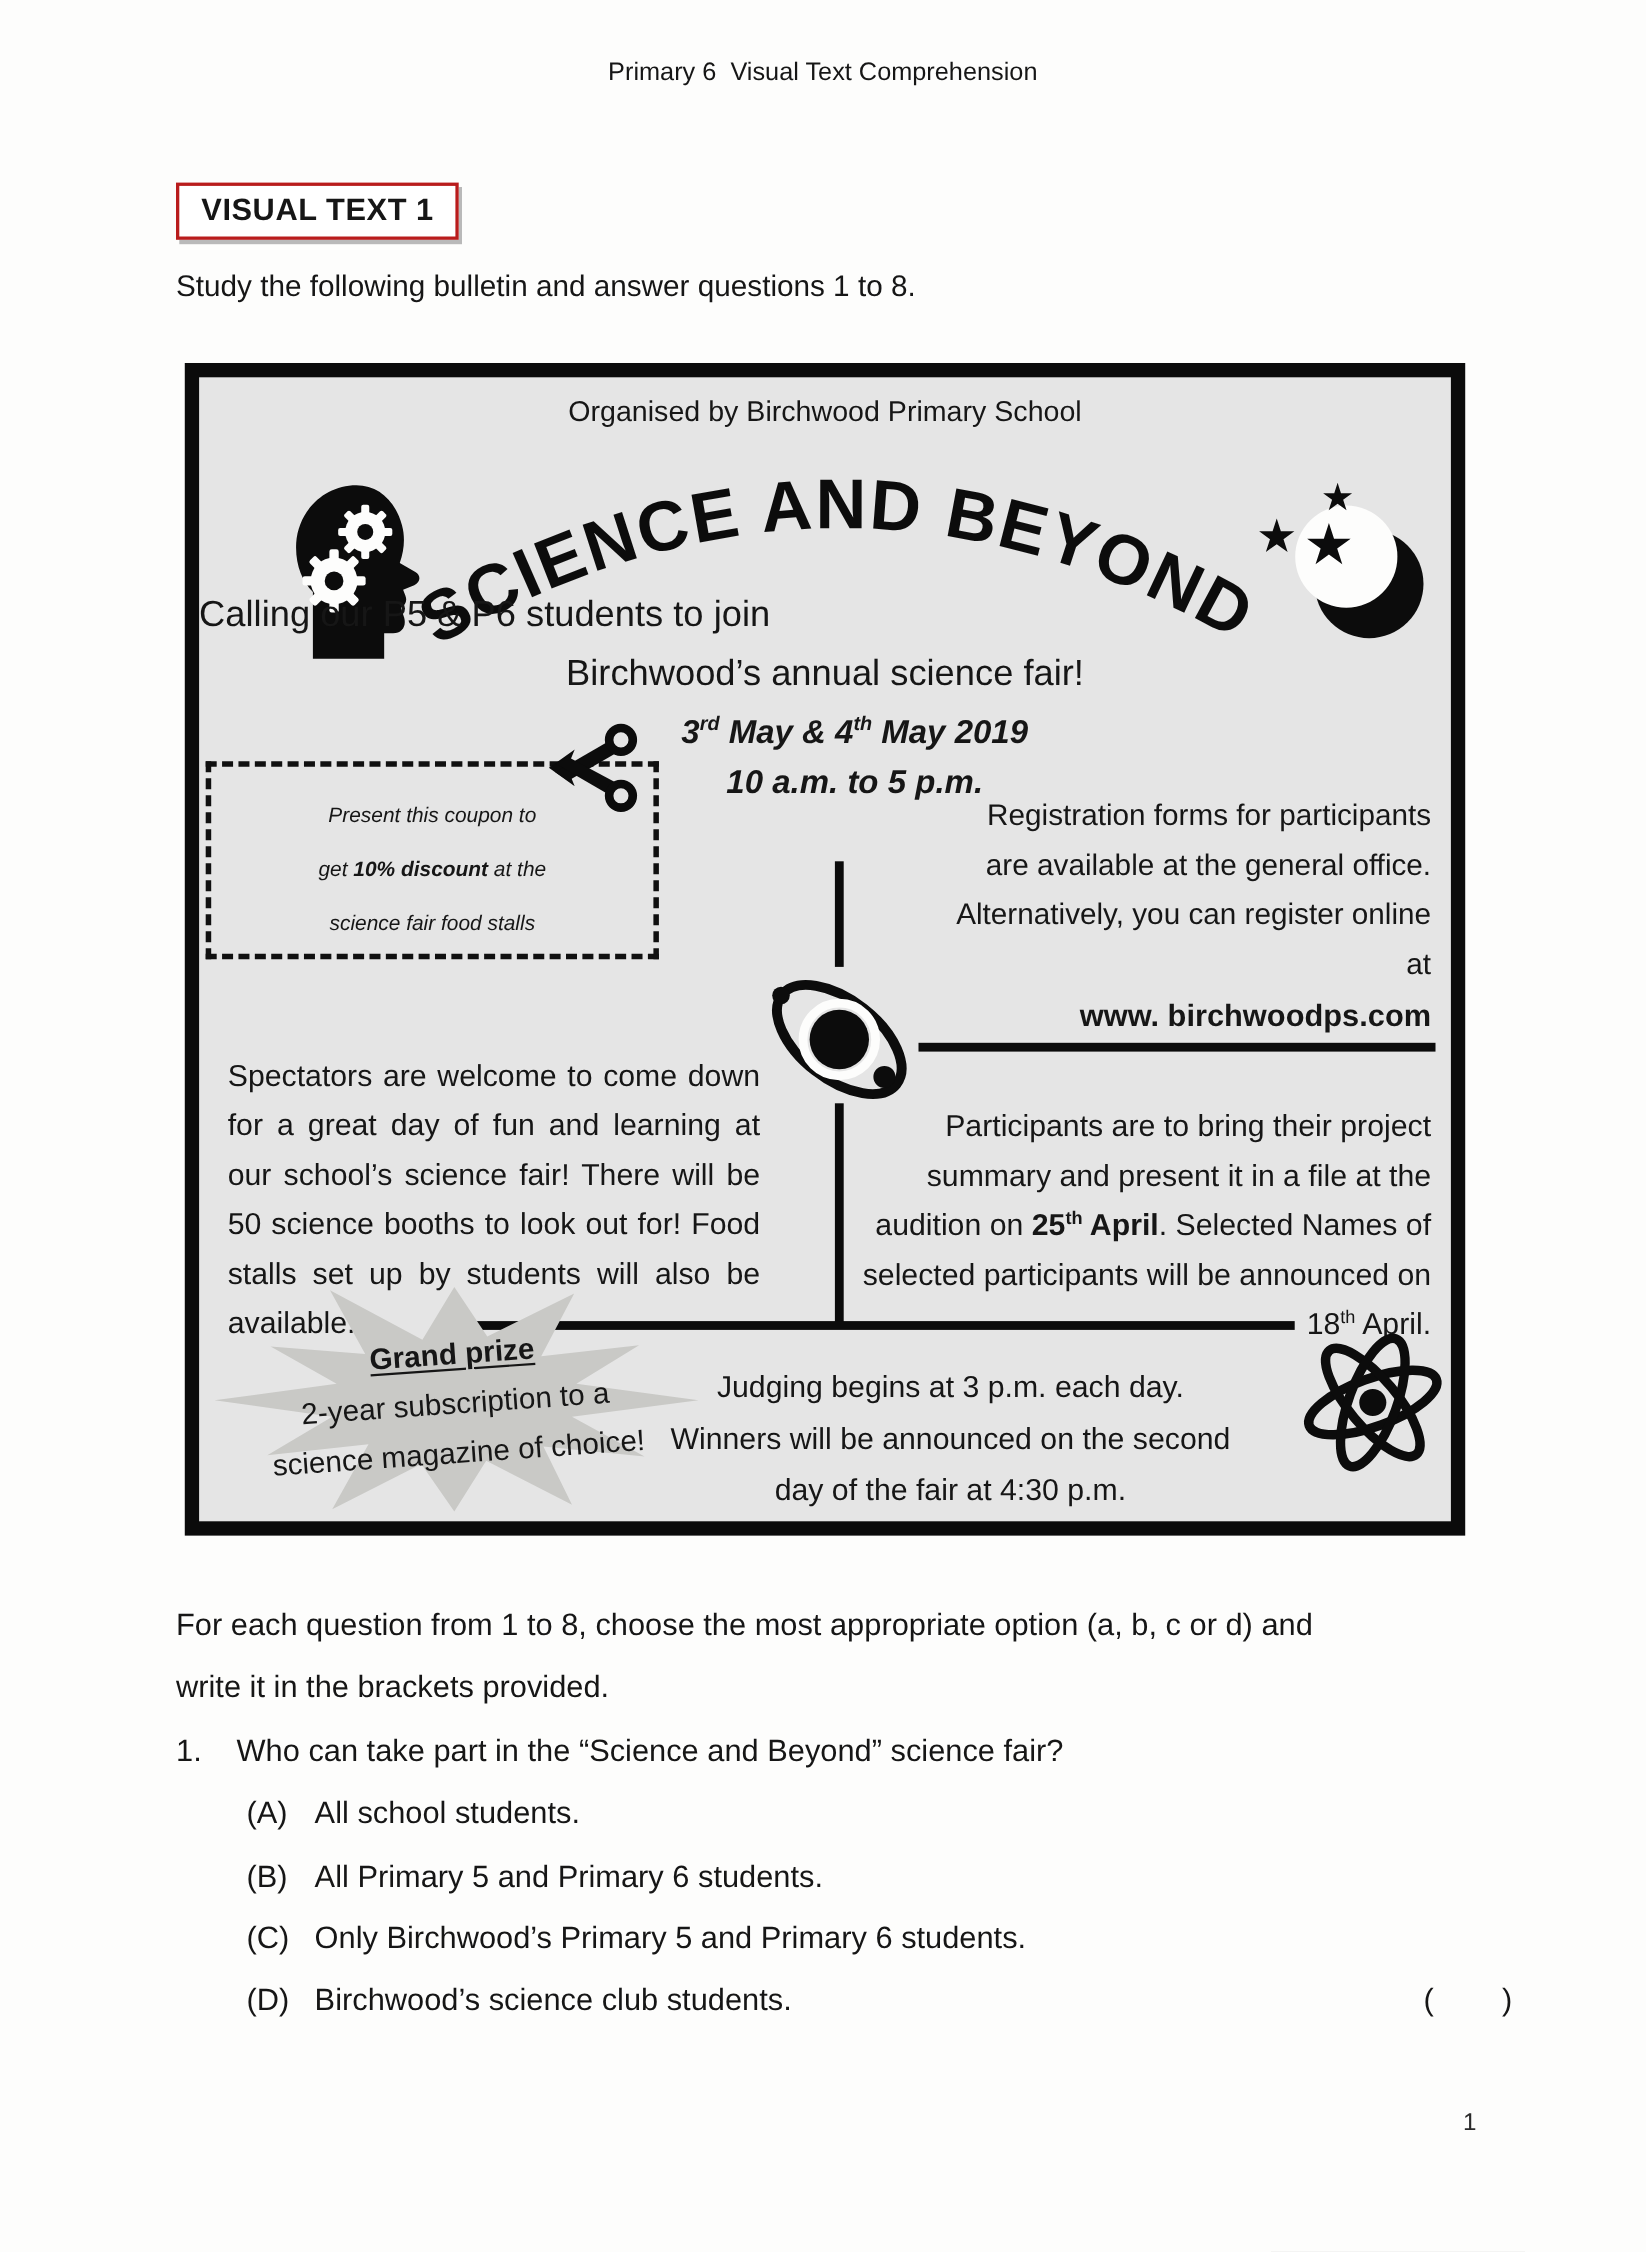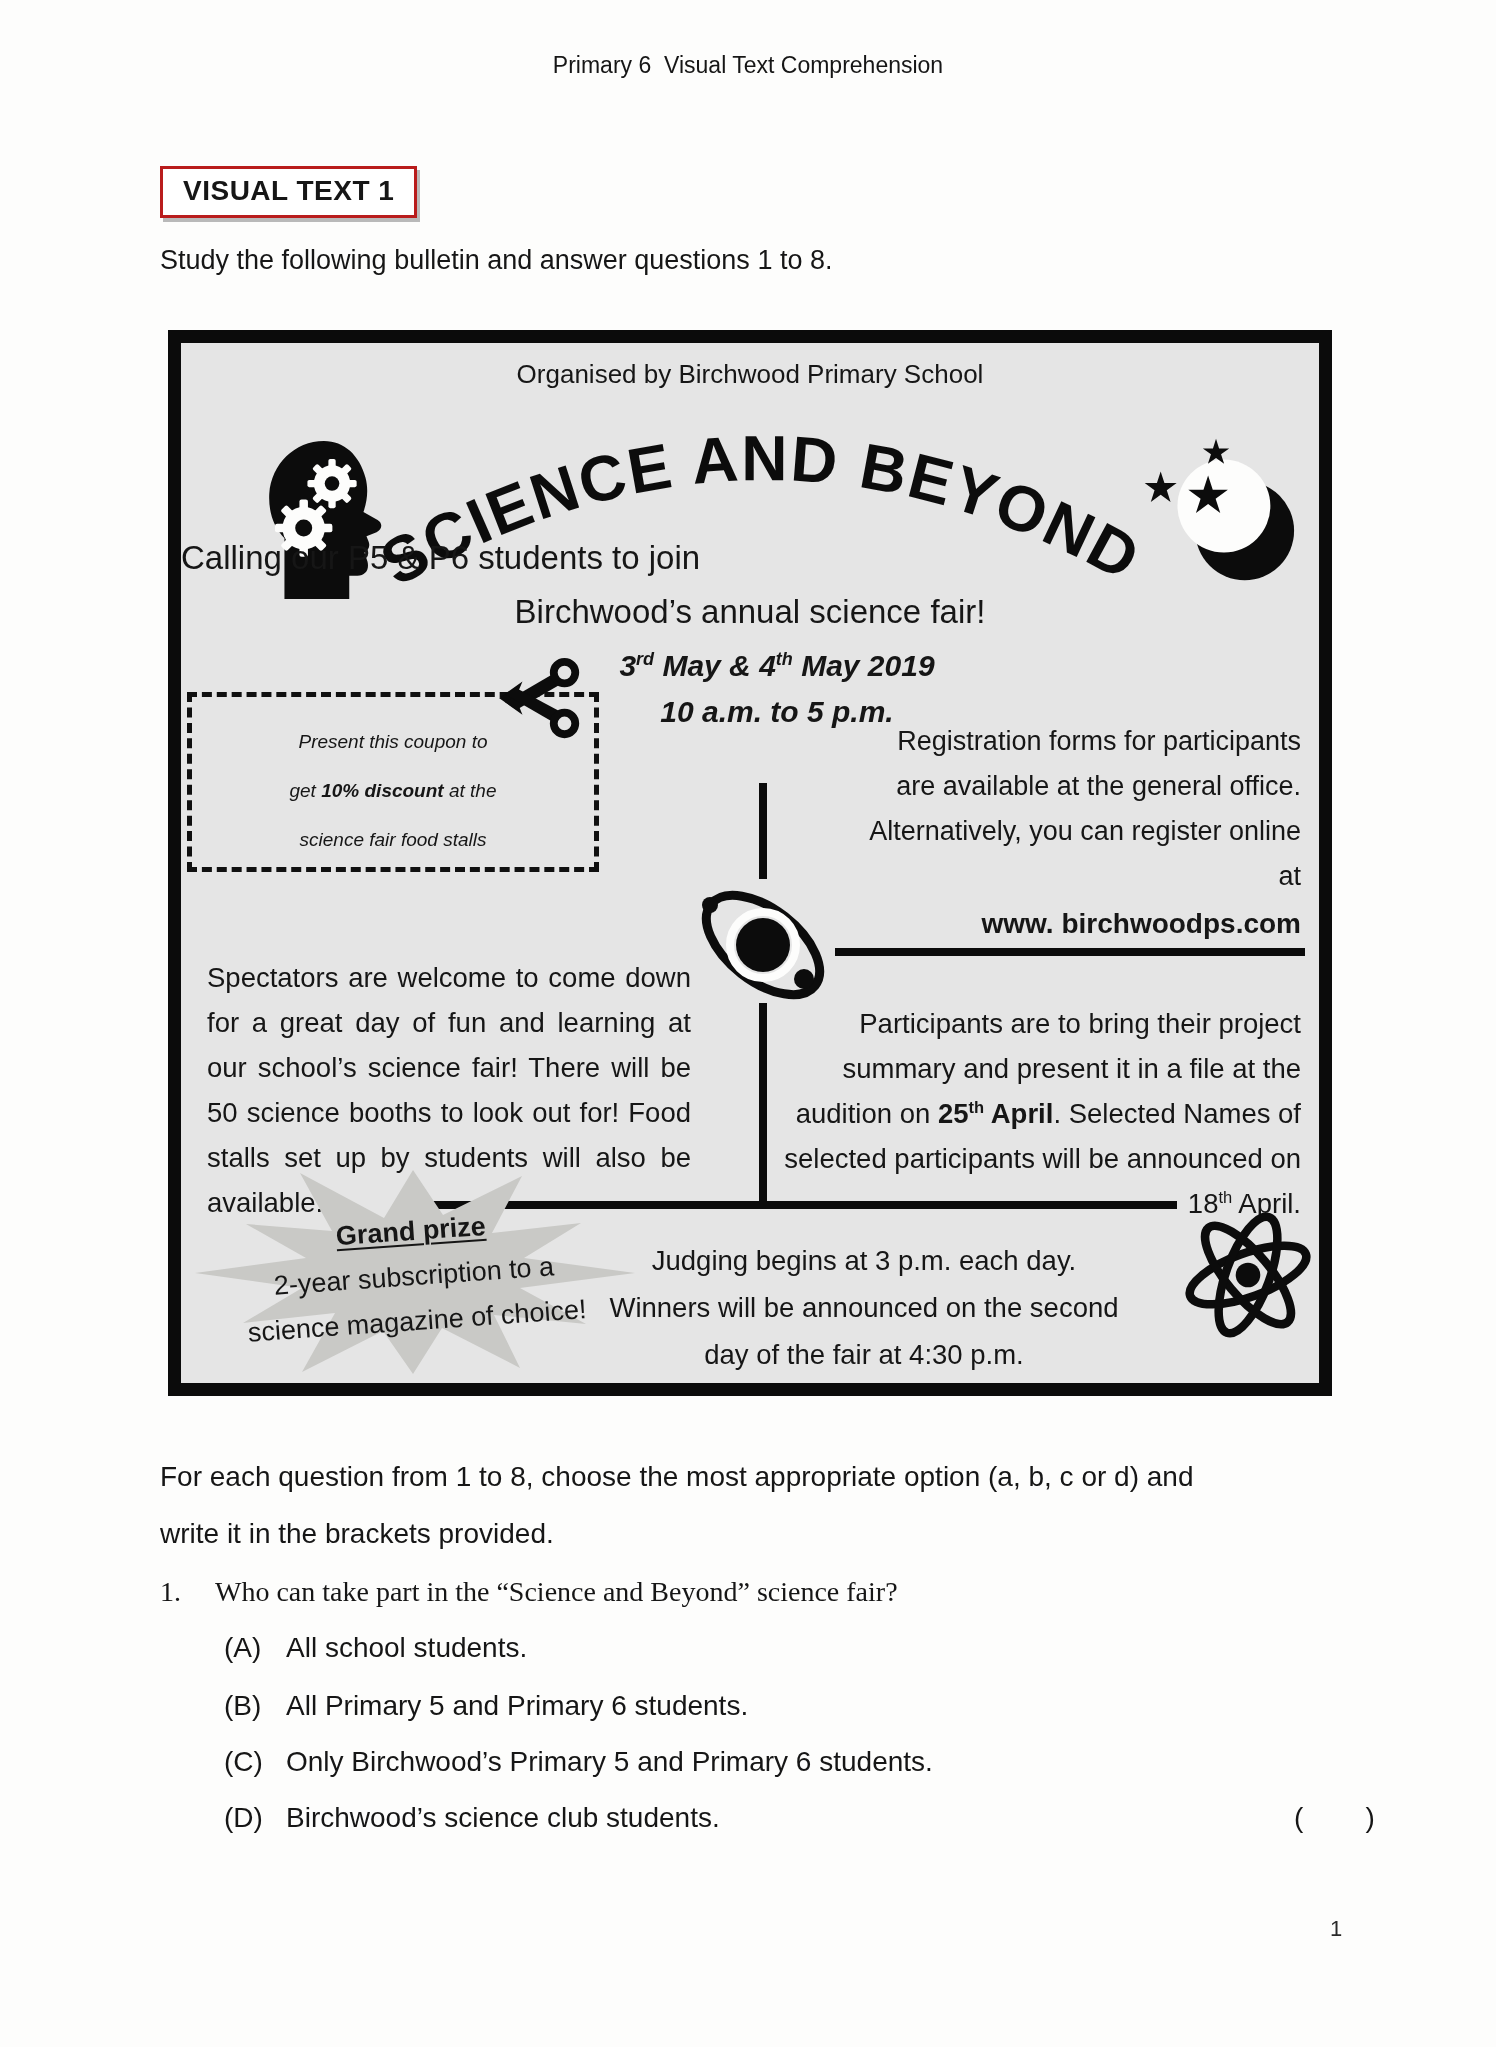--- a/index.html
+++ b/index.html
@@ -48,21 +48,21 @@
   .rule2{left:248px;top:858px;width:748px;height:8px;background:#0b0b0b;}
 
   .starburst{left:2px;top:818px;width:465px;height:225px;}
   .gp-text{left:28px;top:866px;width:410px;text-align:center;font-size:27px;line-height:45px;
     transform:rotate(-4deg);}
   .gp-title{font-weight:bold;text-decoration:underline;text-decoration-thickness:2px;text-underline-offset:4px;}
   .judging{left:378px;top:894px;width:610px;text-align:center;font-size:27.5px;line-height:47px;}
   .icon-atom{left:996px;top:856px;width:142px;height:152px;}
 
   .instructions{left:160px;top:1448px;width:1260px;font-size:28px;line-height:57px;}
-  .q1{left:160px;top:1576px;width:1200px;font-size:28px;font-family:Liberation Serif, serif;}
+  .q1{left:160px;top:1576px;width:1200px;font-size:28px;}
   .qnum{display:inline-block;width:55px;}
   .opt{left:224px;width:1000px;font-size:28px;}
   .opt-a{top:1632px;} .opt-b{top:1690px;} .opt-c{top:1746px;} .opt-d{top:1802px;}
   .optlabel{display:inline-block;width:62px;}
   .brackets{left:1294px;top:1802px;font-size:28px;white-space:pre;}
   .pagenum{left:1330px;top:1916px;font-size:22px;color:#2a2a2a;}
 </style>
 </head>
 <body>
 

